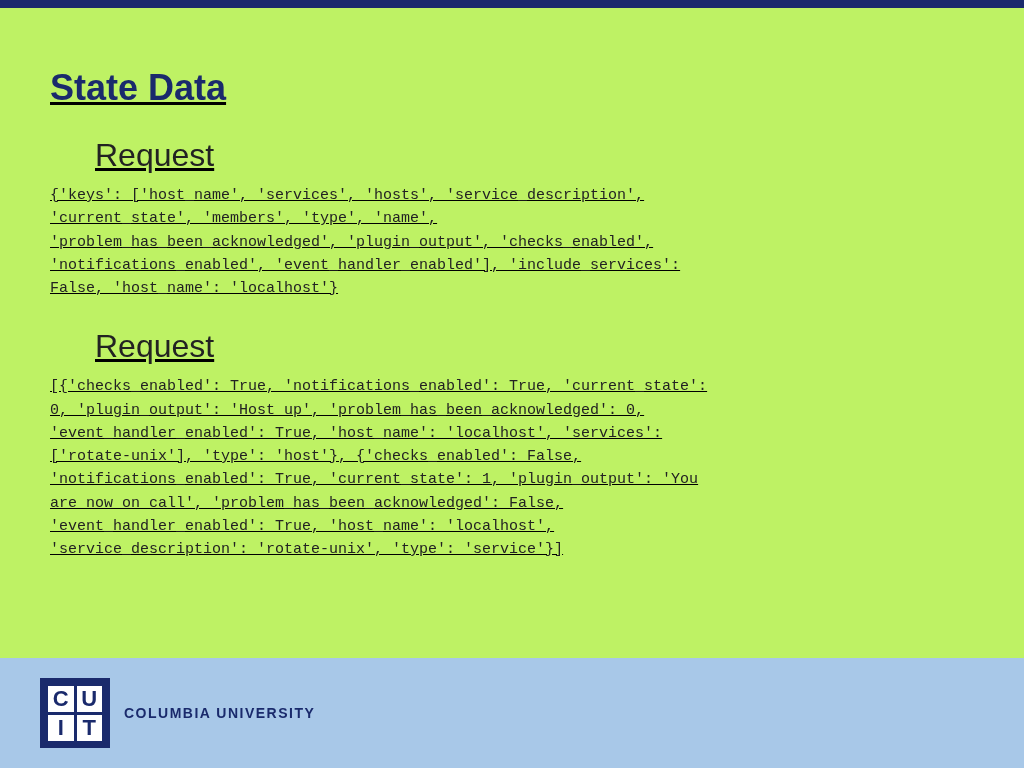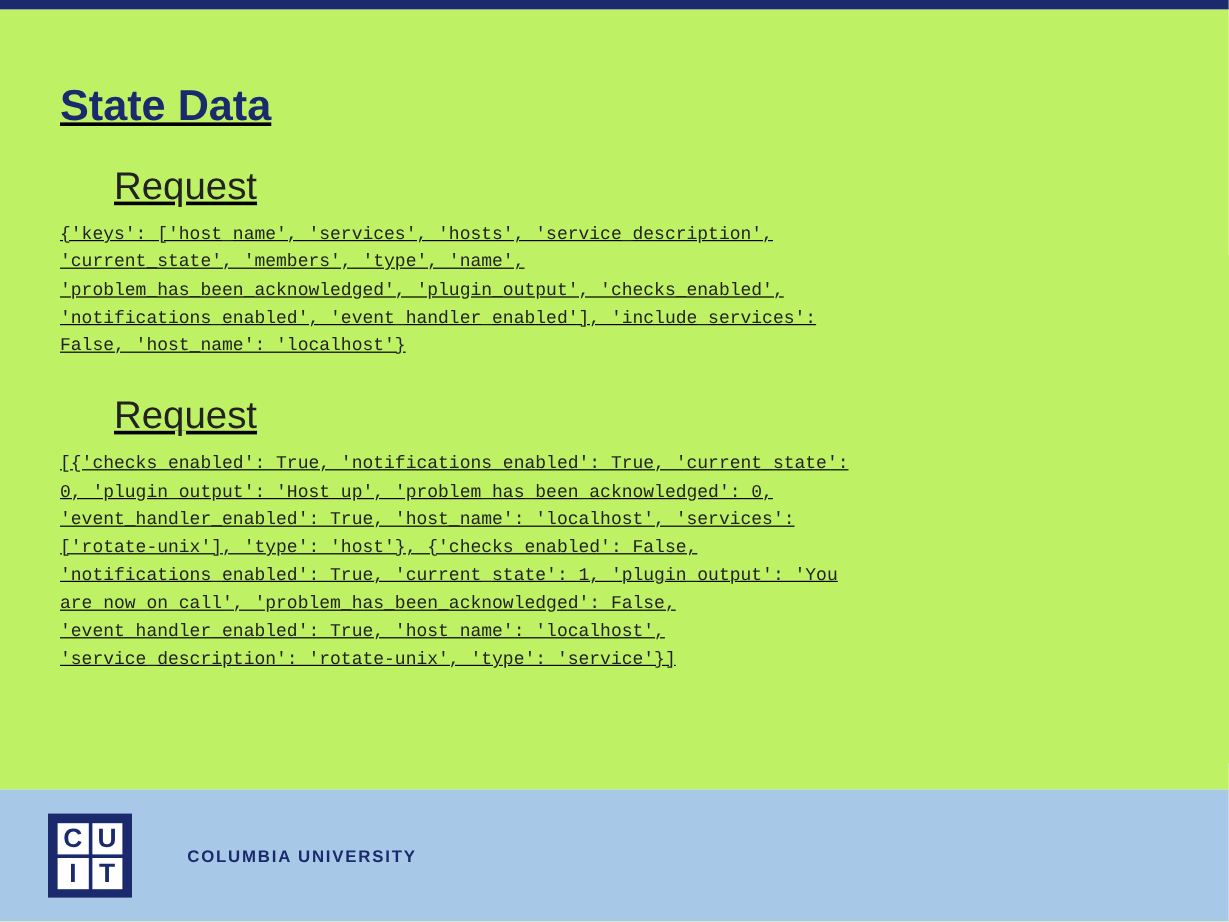--- a/index.html
+++ b/index.html
@@ -93,21 +93,20 @@
 
     .logo-cell.white-bg {
       background: white;
       color: #1a2a6c;
     }
 
     .logo-text {
       display: flex;
       flex-direction: column;
       justify-content: center;
-      margin-left: 32px;
     }
 
     .logo-text-line {
       font-size: 14px;
       font-weight: bold;
       color: #1a2a6c;
       letter-spacing: 1.5px;
       text-transform: uppercase;
       line-height: 1.5;
     }

